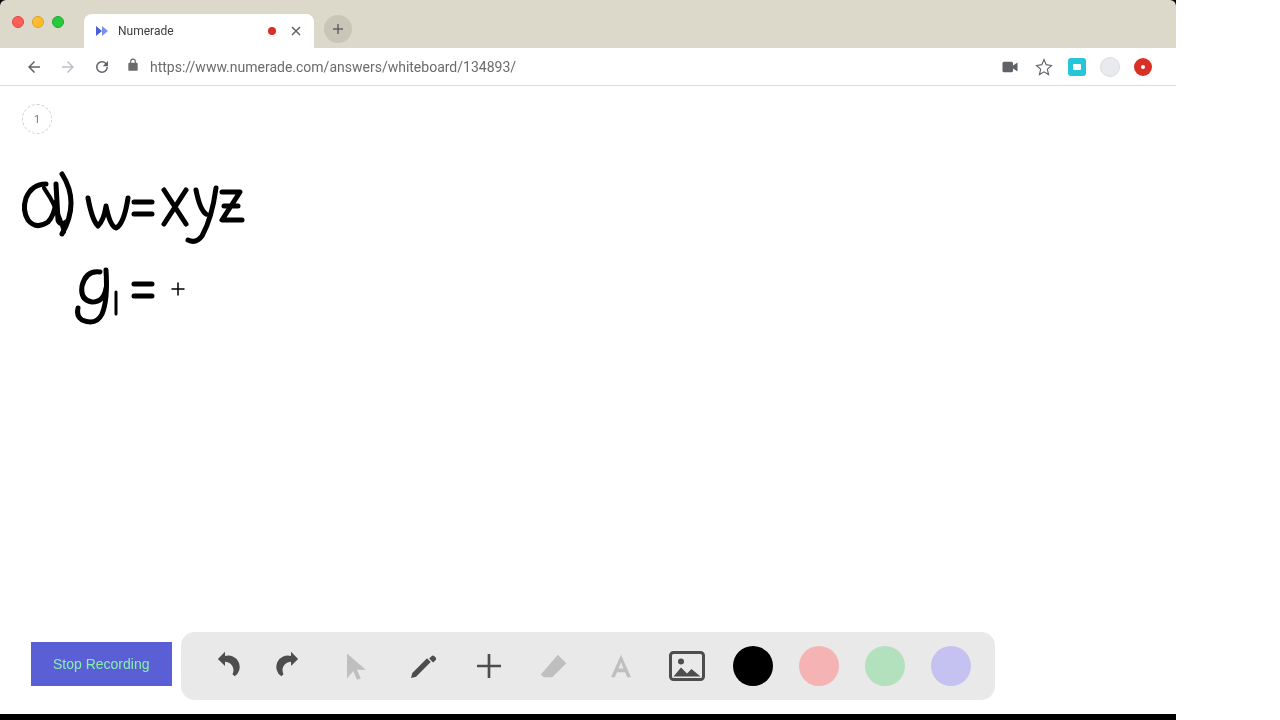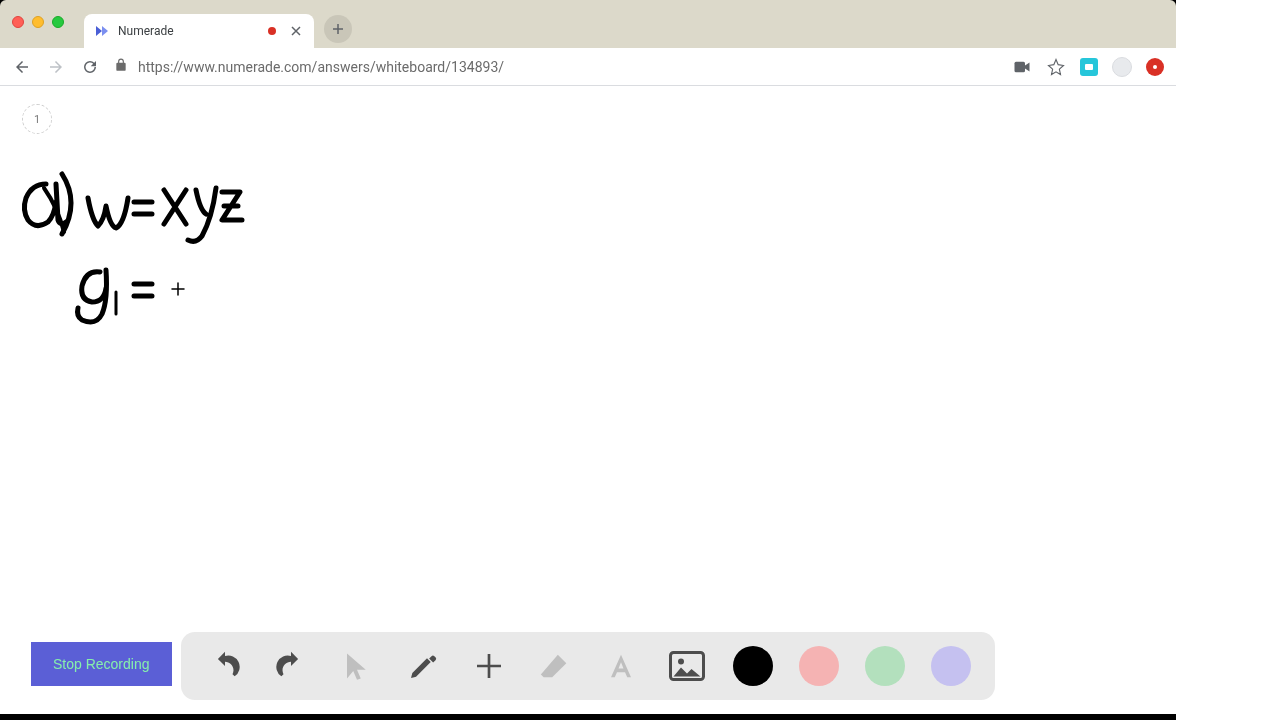--- a/index.html
+++ b/index.html
@@ -17,21 +17,21 @@
   
   .tabs-row { display: flex; align-items: center; margin-left: 72px; height: 100%; }
   .tab { background: #fff; height: 34px; width: 230px; border-radius: 8px 8px 0 0; display: flex; align-items: center; padding: 0 10px; gap: 8px; margin-top: 14px; position: relative; }
   .tab-favicon { width: 16px; height: 16px; display: flex; align-items: center; justify-content: center; }
   .tab-title { font-size: 12px; color: #3c4043; flex: 1; white-space: nowrap; overflow: hidden; }
   .tab-rec { width: 8px; height: 8px; border-radius: 50%; background: #d93025; margin-right: 4px; }
   .tab-close { width: 16px; height: 16px; display: flex; align-items: center; justify-content: center; color: #5f6368; font-size: 14px; cursor: pointer; }
   .new-tab { width: 28px; height: 28px; border-radius: 50%; background: #c9c6b8; display: flex; align-items: center; justify-content: center; margin-left: 10px; margin-top: 10px; cursor: pointer; color: #5f6368; font-size: 16px; }
   
   
-  .urlbar-row { height: 38px; background: #fff; display: flex; align-items: center; padding: 0 12px; gap: 14px; border-bottom: 1px solid #dadce0; }
+  .urlbar-row { height: 38px; background: #fff; display: flex; align-items: center; padding: 0 24px; gap: 14px; border-bottom: 1px solid #dadce0; }
   .nav-btn { width: 20px; height: 20px; display: flex; align-items: center; justify-content: center; color: #5f6368; cursor: pointer; }
   .nav-btn.disabled { color: #bdc1c6; cursor: default; }
   .urlbar { flex: 1; display: flex; align-items: center; gap: 10px; font-size: 14px; color: #6b6b6b; }
   .urlbar .lock { color: #6b6b6b; }
   .urlbar .url-text { color: #6b6b6b; }
   .right-icons { display: flex; align-items: center; gap: 14px; }
   .ext-icon { width: 18px; height: 18px; display: flex; align-items: center; justify-content: center; border-radius: 3px; }
   .ext-teal { background: #26c6da; }
   .ext-red { background: #d93025; border-radius: 50%; }
   .avatar-blank { width: 20px; height: 20px; border-radius: 50%; background: #e8eaed; border: 1px solid #dadce0; }

